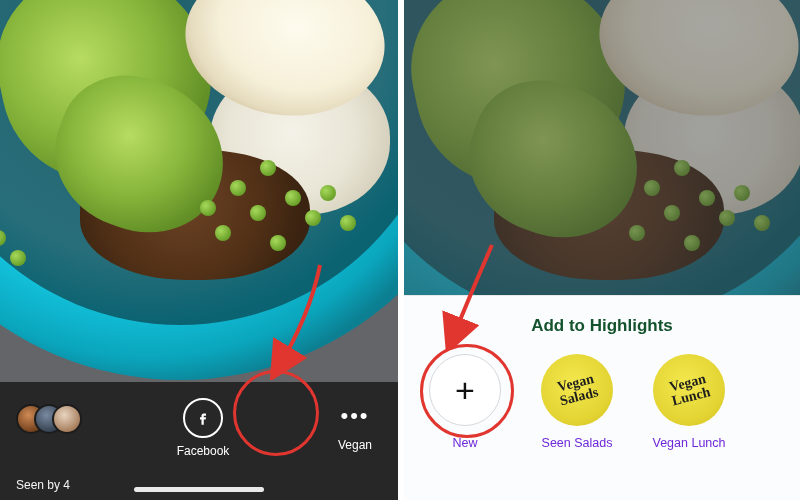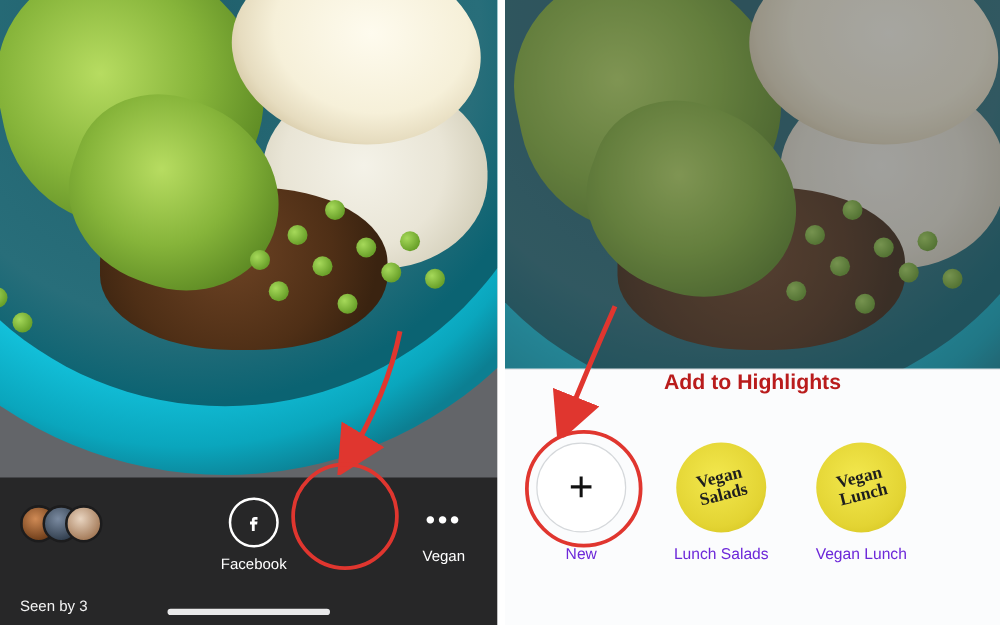--- a/index.html
+++ b/index.html
@@ -47,21 +47,21 @@
 
   
   .divider { position:absolute; left:398px; top:0; width:6px; height:500px; background:#fff; }
 
   
   .right { position:absolute; left:404px; top:0; width:396px; height:500px; background:#f7f9fb; overflow:hidden; }
   .right .photo-dim { position:absolute; left:0; top:0; width:396px; height:305px; overflow:hidden; }
   .right .dim-overlay { position:absolute; inset:0; background:rgba(60,62,66,0.45); }
 
   .sheet { position:absolute; left:0; right:0; bottom:0; height:205px; background:#fbfcfd; border-top:1px solid #e6e8ea; }
-  .sheet-title { text-align:center; color:#b91c1c; font-size:17px; font-weight:600; margin-top:0; }
+  .sheet-title { text-align:center; color:#14532d; font-size:17px; font-weight:600; margin-top:20px; }
   .highlights-row { position:absolute; left:18px; top:58px; display:flex; gap:26px; }
   .hitem { width:86px; text-align:center; }
   .hcirc { width:72px; height:72px; border-radius:50%; margin:0 auto 10px; display:flex; align-items:center; justify-content:center; }
   .new-circ { border:1px solid #d5d8db; background:#fff; color:#111; font-size:34px; font-weight:300; }
   .yellow { background: radial-gradient(circle at 45% 40%, #f3e84e, #e3d433 65%, #d4c31f 90%); position:relative; }
   .hl-text { position:absolute; font-family:"Comic Sans MS","Marker Felt",cursive; font-weight:700; color:#1e1e1e; font-size:14px; transform:rotate(-14deg); line-height:1; text-align:center; }
   .hl-text span { display:block; }
   .hl-label { font-size:12.5px; color:#6d28d9; white-space:nowrap; }
 
   .annot-right-circle { left:16px; top:344px; width:94px; height:94px; }
@@ -95,21 +95,21 @@
       <div class="pea" style="left:10px; top:250px;"></div>
     </div>
 
     <div class="toolbar">
       <div class="viewers">
         <div class="avatar-stack">
           <div class="av av1"></div>
           <div class="av av2"></div>
           <div class="av av3"></div>
         </div>
-        <div class="viewers-label">Seen by 3</div>
+        <div class="viewers-label">Seen by 4</div>
       </div>
 
       <div class="action fb">
         <div class="circ ring">
           <svg width="18" height="18" viewBox="0 0 24 24" fill="#fff">
               <path d="M13 9h3V6h-3c-1.7 0-3 1.3-3 3v2H8v3h2v7h3v-7h2.6l.4-3H13V9z"></path>
             </svg>
         </div>
         <div class="action-label">Facebook</div>
       </div>
@@ -167,21 +167,21 @@
           <div class="hl-label">New</div>
         </div>
 
         <div class="hitem">
           <div class="hcirc yellow">
             <div class="hl-text">
                 <span>Vegan</span>
                 <span>Salads</span>
               </div>
           </div>
-          <div class="hl-label">Lunch Salads</div>
+          <div class="hl-label">Seen Salads</div>
         </div>
 
         <div class="hitem">
           <div class="hcirc yellow">
             <div class="hl-text">
                 <span>Vegan</span>
                 <span>Lunch</span>
               </div>
           </div>
           <div class="hl-label">Vegan Lunch</div>

